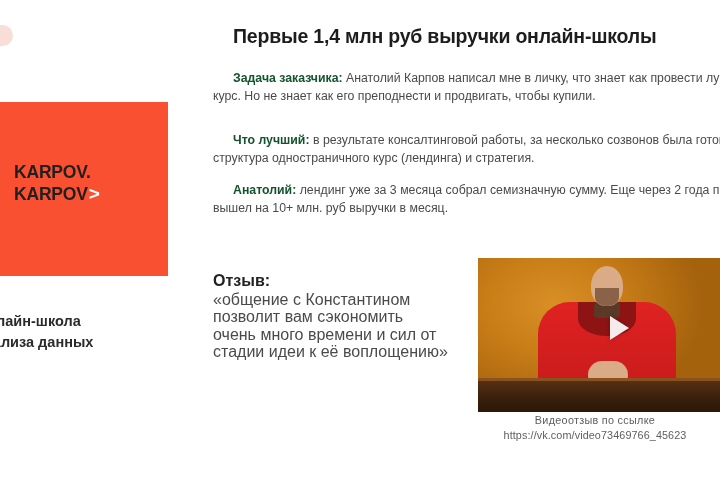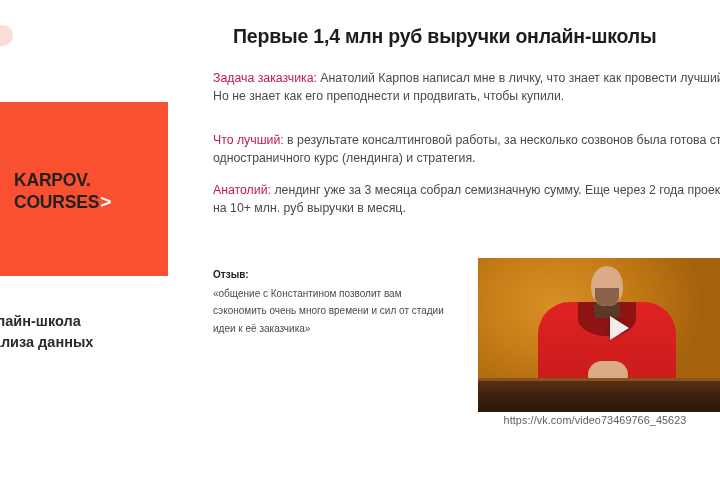--- a/index.html
+++ b/index.html
@@ -40,21 +40,21 @@
     position: absolute;
     left: -60px;
     top: 102px;
     width: 228px;
     height: 174px;
     background: #fa5032;
   }
   .logo-text {
     position: absolute;
     left: 74px;
-    top: 68px;
+    top: 60px;
     color: #22201f;
     font-size: 17.5px;
     font-weight: bold;
     line-height: 21px;
     letter-spacing: -0.2px;
     white-space: nowrap;
   }
   .logo-line2 {
     position: relative;
   }
@@ -100,34 +100,35 @@
 
   .para {
     position: absolute;
     left: 0;
     width: 560px;
     font-size: 12.3px;
     line-height: 17.5px;
     color: #4a4a4a;
   }
   .para b {
-    color: #be185d;
-    font-weight: normal;
+    color: #14532d;
+    font-weight: bold;
+    margin-left: 20px;
   }
   .p1 { top: 70px; }
   .p2 { top: 132px; }
   .p3 { top: 182px; }
 
   
   .review {
     position: absolute;
     left: 0;
-    top: 266px;
+    top: 272px;
     width: 235px;
-    font-size: 10px;
+    font-size: 16px;
     line-height: 17.5px;
     color: #4a4a4a;
   }
   .review-title {
     font-weight: bold;
     color: #222222;
     display: block;
     margin-bottom: 1px;
   }
 
@@ -250,21 +251,21 @@
 </head>
 <body>
 
 <div id="slide">
 
   <div class="case-badge">c 7</div>
 
   <div class="logo-block">
     <div class="logo-text">
       <div>KARPOV.</div>
-      <div class="logo-line2"><span>COURSES</span><span class="logo-chevron">&gt;</span></div>
+      <div class="logo-line2"><span>KARPOV</span><span class="logo-chevron">&gt;</span></div>
     </div>
   </div>
 
   <div class="school-name">
     <div>Онлайн-школа</div>
     <div>анализа данных</div>
   </div>
 
   <div class="content">
 
@@ -277,34 +278,35 @@
     <div class="para p2">
       <b>Что лучший:</b><span> в результате консалтинговой работы, за несколько созвонов была готова структура одностраничного курс (лендинга) и стратегия.</span>
     </div>
 
     <div class="para p3">
       <b>Анатолий:</b><span> лендинг уже за 3 месяца собрал семизначную сумму. Еще через 2 года проект вышел на 10+ млн. руб выручки в месяц.</span>
     </div>
 
     <div class="review">
       <span class="review-title">Отзыв:</span>
-      <span>«общение с Константином позволит вам сэкономить очень много времени и сил от стадии идеи к её заказчика»</span>
+      <span>«общение с Константином позволит вам сэкономить очень много времени и сил от стадии идеи к её воплощению»</span>
     </div>
 
   </div>
 
   <div class="video">
     <div class="video-bg"></div>
     <div class="p-body"></div>
     <div class="p-hood"></div>
     <div class="p-neck"></div>
     <div class="p-head"></div>
     <div class="p-beard"></div>
     <div class="p-hands"></div>
     <div class="video-table"></div>
     <div class="play-btn"></div>
   </div>
 
   <div class="video-caption">
+    <span>Видеоотзыв по ссылке</span>
     <span class="url">https://vk.com/video73469766_45623</span>
   </div>
 
 </div>
 
 </body></html>

